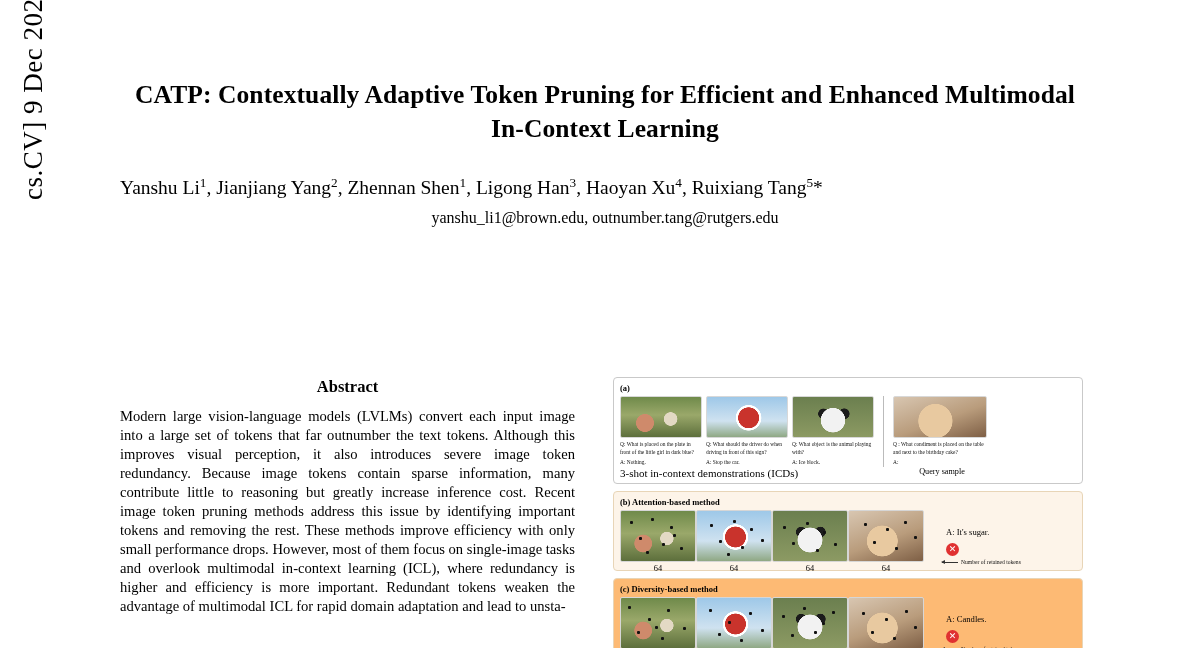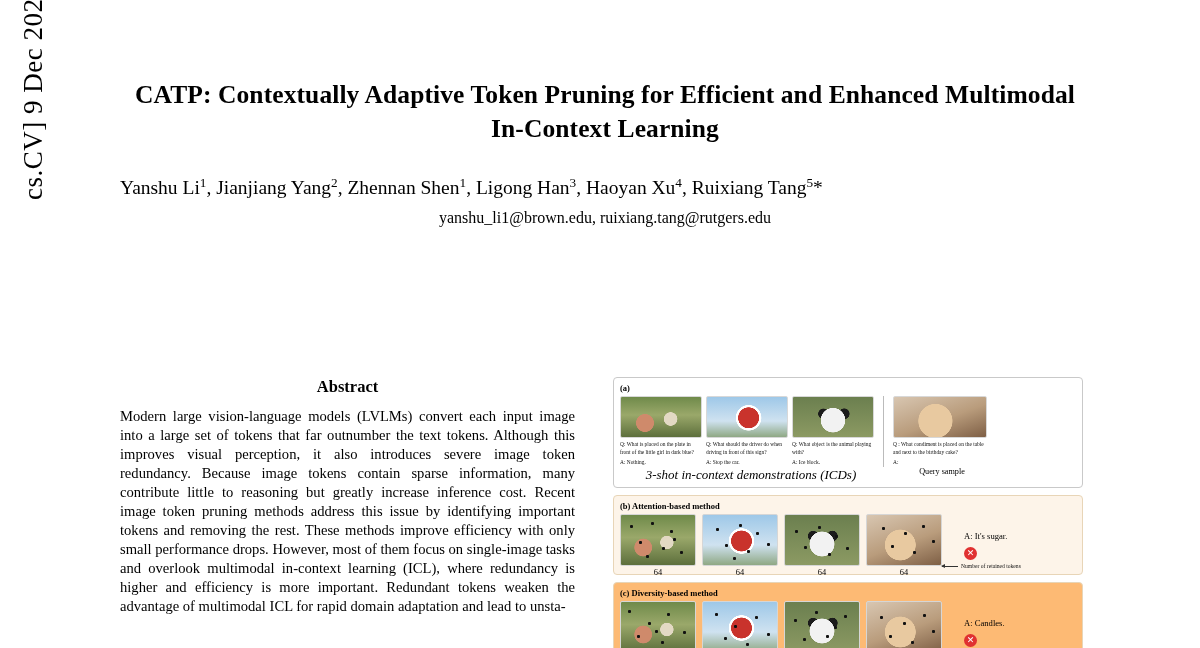--- a/index.html
+++ b/index.html
@@ -148,26 +148,26 @@
   .t4 { background:
       radial-gradient(circle at 45% 60%, #e8c9a0 0 30%, transparent 31%),
       linear-gradient(160deg, #d8c6b1 0%, #b99c7c 55%, #7e5f45 100%); }
   .qa {
     font-size: 5.4px;
     line-height: 1.42;
     margin-top: 3px;
     color: #111;
   }
   .cap-row { display: flex; gap: 6px; }
-  .cap-icd { width: 262px; text-align: center; font-size: 13px; font-style: italic; }
+  .cap-icd { width: 262px; text-align: left; font-size: 11px; }
   .cap-query { width: 94px; text-align: center; font-size: 8.2px; margin-left: 7px; }
 
   
   .tok-row { display: flex; align-items: center; gap: 6px; }
-  .tok-imgs { display: flex; gap: 6px; }
+  .tok-imgs { display: flex; }
   .tok-col { width: 76px; }
   .tok-img {
     width: 76px;
     height: 52px;
     border-radius: 2px;
     border: 1px solid #d6d6d6;
     box-sizing: border-box;
     position: relative;
     overflow: hidden;
   }
@@ -242,21 +242,21 @@
   <div class="authors">
     <span>Yanshu Li<sup>1</sup></span>,
     <span>Jianjiang Yang<sup>2</sup></span>,
     <span>Zhennan Shen<sup>1</sup></span>,
     <span>Ligong Han<sup>3</sup></span>,
     <span>Haoyan Xu<sup>4</sup></span>,
     <span>Ruixiang Tang<sup>5</sup>*</span>
   </div>
 
 
-  <div class="emails">yanshu_li1@brown.edu, ruixiang.tang@rutgers.edu</div>
+  <div class="emails">yanshu_li1@brown.edu, outnumber.tang@rutgers.edu</div>
 
   <div class="body-cols">
 
     <div class="col-left">
       <div class="abstract-head">Abstract</div>
       <div class="abstract-text">Modern large vision-language models (LVLMs) convert each input image into a large set of tokens that far outnumber the text tokens. Although this improves visual perception, it also introduces severe image token redundancy. Because image tokens contain sparse information, many contribute little to reasoning but greatly increase inference cost. Recent image token pruning methods address this issue by identifying important tokens and removing the rest. These methods improve efficiency with only small performance drops. However, most of them focus on single-image tasks and overlook multimodal in-context learning (ICL), where redundancy is higher and efficiency is more important. Redundant tokens weaken the advantage of multimodal ICL for rapid domain adaptation and lead to unsta-</div>
     </div>
 
     <div class="col-right figure">
 

